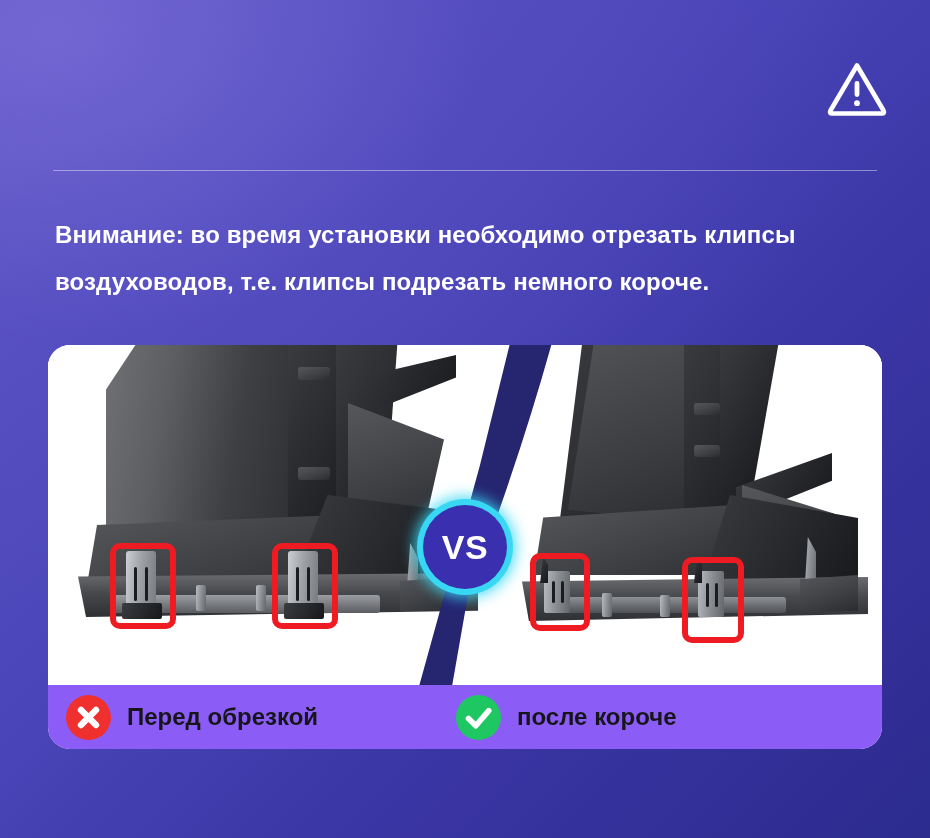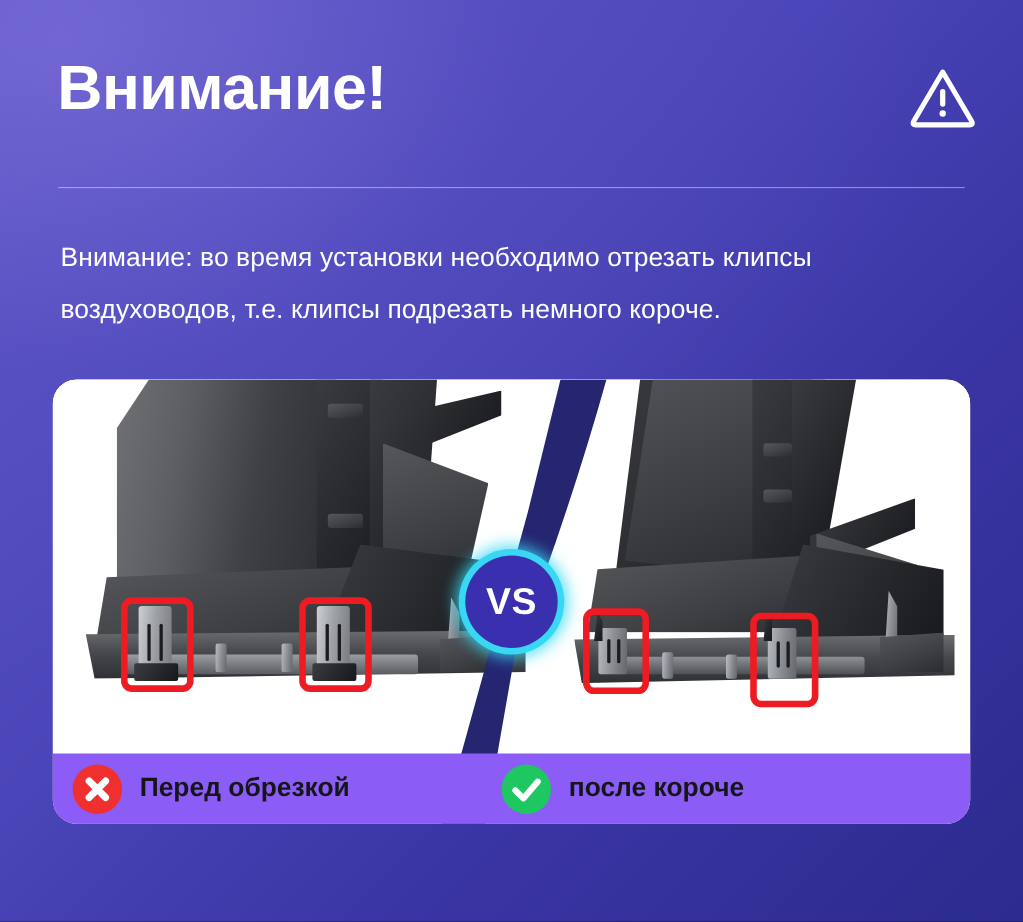--- a/index.html
+++ b/index.html
@@ -52,21 +52,21 @@
   }
 
   
   .lead {
     position: absolute;
     left: 55px;
     top: 212px;
     width: 840px;
     color: #ffffff;
     font-size: 24px;
-    font-weight: 400;
+    font-weight: 700;
     line-height: 1.95;
     letter-spacing: 0.1px;
   }
 
   
   .card {
     position: absolute;
     left: 48px;
     top: 345px;
     width: 834px;
@@ -213,21 +213,20 @@
     color: #16161a;
     white-space: nowrap;
   }
 </style>
 </head>
 <body>
 
 <div class="stage">
   <div class="bg-tint"></div>
 
-  <div class="title">Внимание!</div>
 
   <div class="warn-icon">
     <svg viewBox="0 0 62 58" width="62" height="58" aria-hidden="true">
       <path d="M31 5.5 L57.5 50.5 Q59 53.5 55.8 53.5 L6.2 53.5 Q3 53.5 4.5 50.5 Z" fill="none" stroke="#ffffff" stroke-width="4.6" stroke-linejoin="round"></path>
       <rect x="28.6" y="21" width="4.8" height="16" rx="2.4" fill="#ffffff"></rect>
       <circle cx="31" cy="43.2" r="2.9" fill="#ffffff"></circle>
     </svg>
   </div>
 
   <div class="divider"></div>

